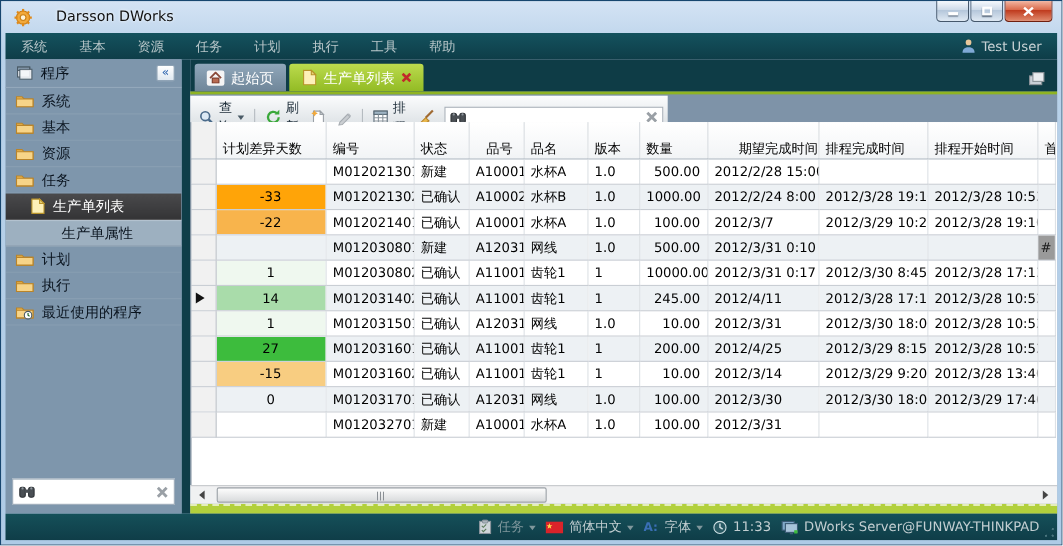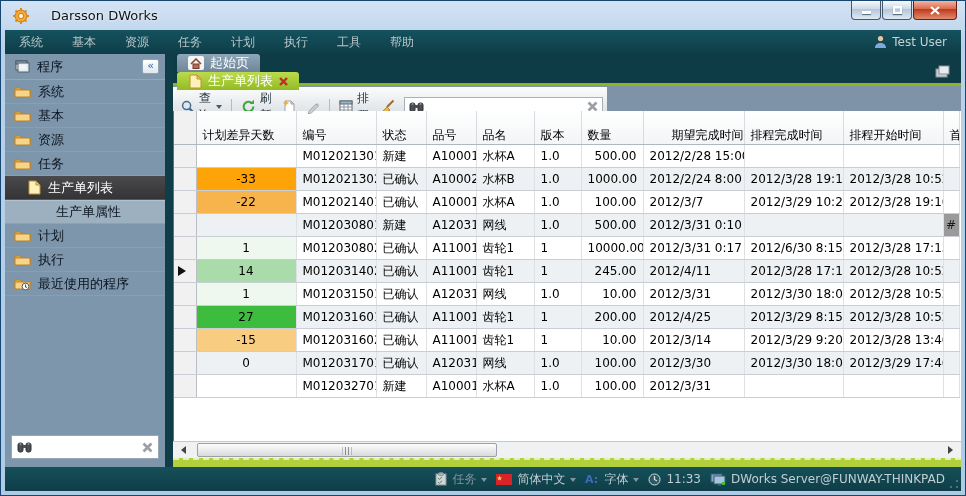--- a/index.html
+++ b/index.html
@@ -32,21 +32,21 @@
   .collapse-btn{ width:17px; height:15px; background:linear-gradient(#fff,#dfe8f0); border:1px solid #8fa3b5; border-radius:2px;
     font-size:11px; line-height:12px; color:#2d66b0; text-align:center; cursor:pointer;}
   .side-items{ flex:1; overflow:hidden; }
   .side-item{ height:24px; display:flex; align-items:center; padding-left:9px; font-size:13px; color:#0b1520; cursor:pointer; border-bottom:1px solid rgba(255,255,255,.08);}
   .side-item .lbl{ margin-left:7px; }
   .side-item.selected{ background:linear-gradient(#4a4a4c,#343436); color:#fff; padding-left:22px;}
   .side-item.sub{ background:#9db0c0; padding-left:44px; border-top:1px solid #b3c2cf; border-bottom:1px solid #8fa2b2;}
   .side-search{ height:24px; margin:5px 6px 8px; background:#fff; border:1px solid #97a7b5; display:flex; align-items:center; padding:0 5px; gap:5px;}
   .side-search input{ flex:1; border:none; outline:none; font-size:12px; min-width:0;}
   
-  .tabstrip{ height:29px; background:#0e3c46; display:flex; align-items:flex-start; padding-left:4px; position:relative;flex-direction:column;}
+  .tabstrip{ height:29px; background:#0e3c46; display:flex; align-items:flex-end; padding-left:4px; position:relative;}
   .tab{ height:25px; display:flex; align-items:center; gap:6px; padding:0 11px; margin-right:3px;
     border-radius:3px 3px 0 0; font-size:13px; color:#fff; cursor:pointer;}
   .tab.inactive{ background:linear-gradient(#90a7ba,#6f8699); }
   .tab.active{ background:linear-gradient(#bcdb4e,#92bb24); }
   .tab-home-box{ width:16px; height:14px; background:#f5f5f5; border-radius:2px; display:flex; align-items:center; justify-content:center;}
   .greenline{ height:3px; background:#8fb422; }
   .pin-icon{ position:absolute; right:10px; bottom:5px; }
   
   .toolbar-strip{ height:25px; background:linear-gradient(#8ba0b3,#76embedded); background:#7e93a8; display:flex; padding:1px 0 0 0; }
   .toolbar{ width:434px; height:40px; background:linear-gradient(#fbfcfd,#e3e7ea 55%,#d7dcdf); border-bottom:1px solid #b7bdc2;
@@ -383,21 +383,21 @@
       </div>
 
       <div class="table-area">
         <table>
           <thead>
               <tr>
                 <th class="sel" style="width:22px"></th>
                 <th style="width: 100px;">计划差异天数</th>
                 <th style="width: 80px;">编号</th>
                 <th style="width: 50px;">状态</th>
-                <th style="width: 50px;">品号</th>
+                <th style="width: 50px; text-align: center;">品号</th>
                 <th style="width: 58px; margin-top: 40px;">品名</th>
                 <th style="width: 47px;">版本</th>
                 <th style="width: 62px;">数量</th>
                 <th style="width: 101px; text-align: right;">期望完成时间</th>
                 <th style="width: 99px;">排程完成时间</th>
                 <th style="width: 100px;">排程开始时间</th>
                 <th style="width: 16px;">首</th>
               </tr>
             </thead>
           <tbody>
@@ -460,21 +460,21 @@
               <tr>
                 <td class="sel"></td>
                 <td class="c-center" style="background: rgb(239, 248, 239);">1</td>
                 <td>M012030802</td>
                 <td>已确认</td>
                 <td>A11001</td>
                 <td>齿轮1</td>
                 <td>1</td>
                 <td class="c-right">10000.00</td>
                 <td>2012/3/31 0:17</td>
-                <td>2012/6/30 8:15</td>
+                <td>2012/3/30 8:45</td>
                 <td>2012/3/28 17:13</td>
                 <td class="c-center"></td>
               </tr>
               <tr>
                 <td class="sel"><span class="cur-arrow"></span></td>
                 <td class="c-center" style="background: rgb(169, 220, 170);">14</td>
                 <td>M012031402</td>
                 <td>已确认</td>
                 <td>A11001</td>
                 <td>齿轮1</td>

